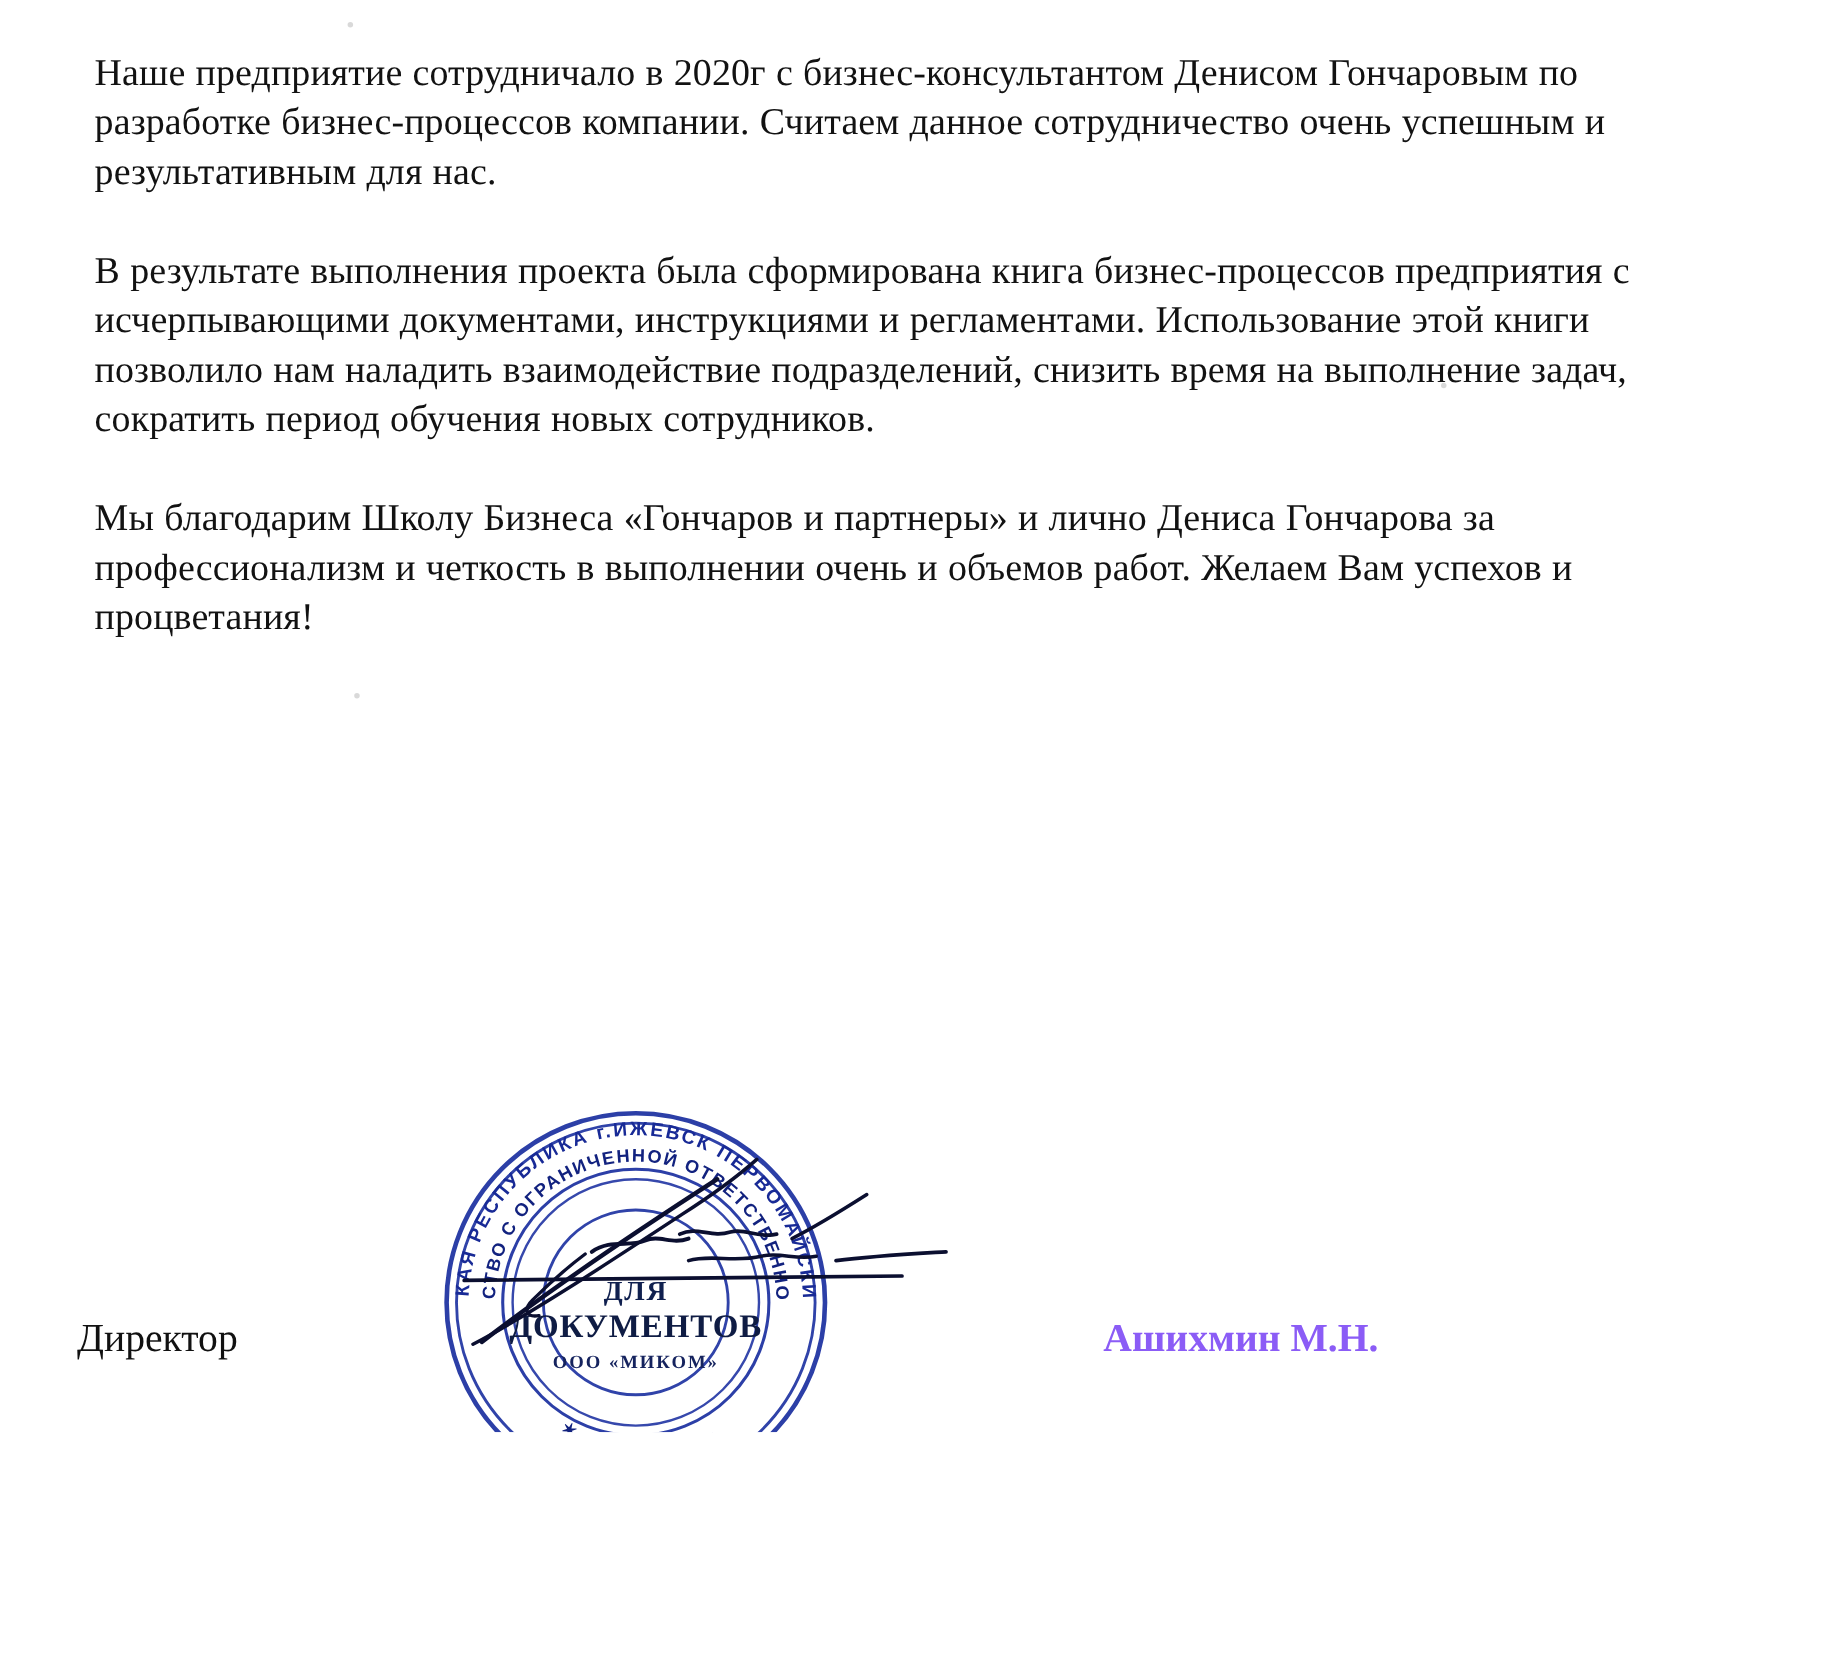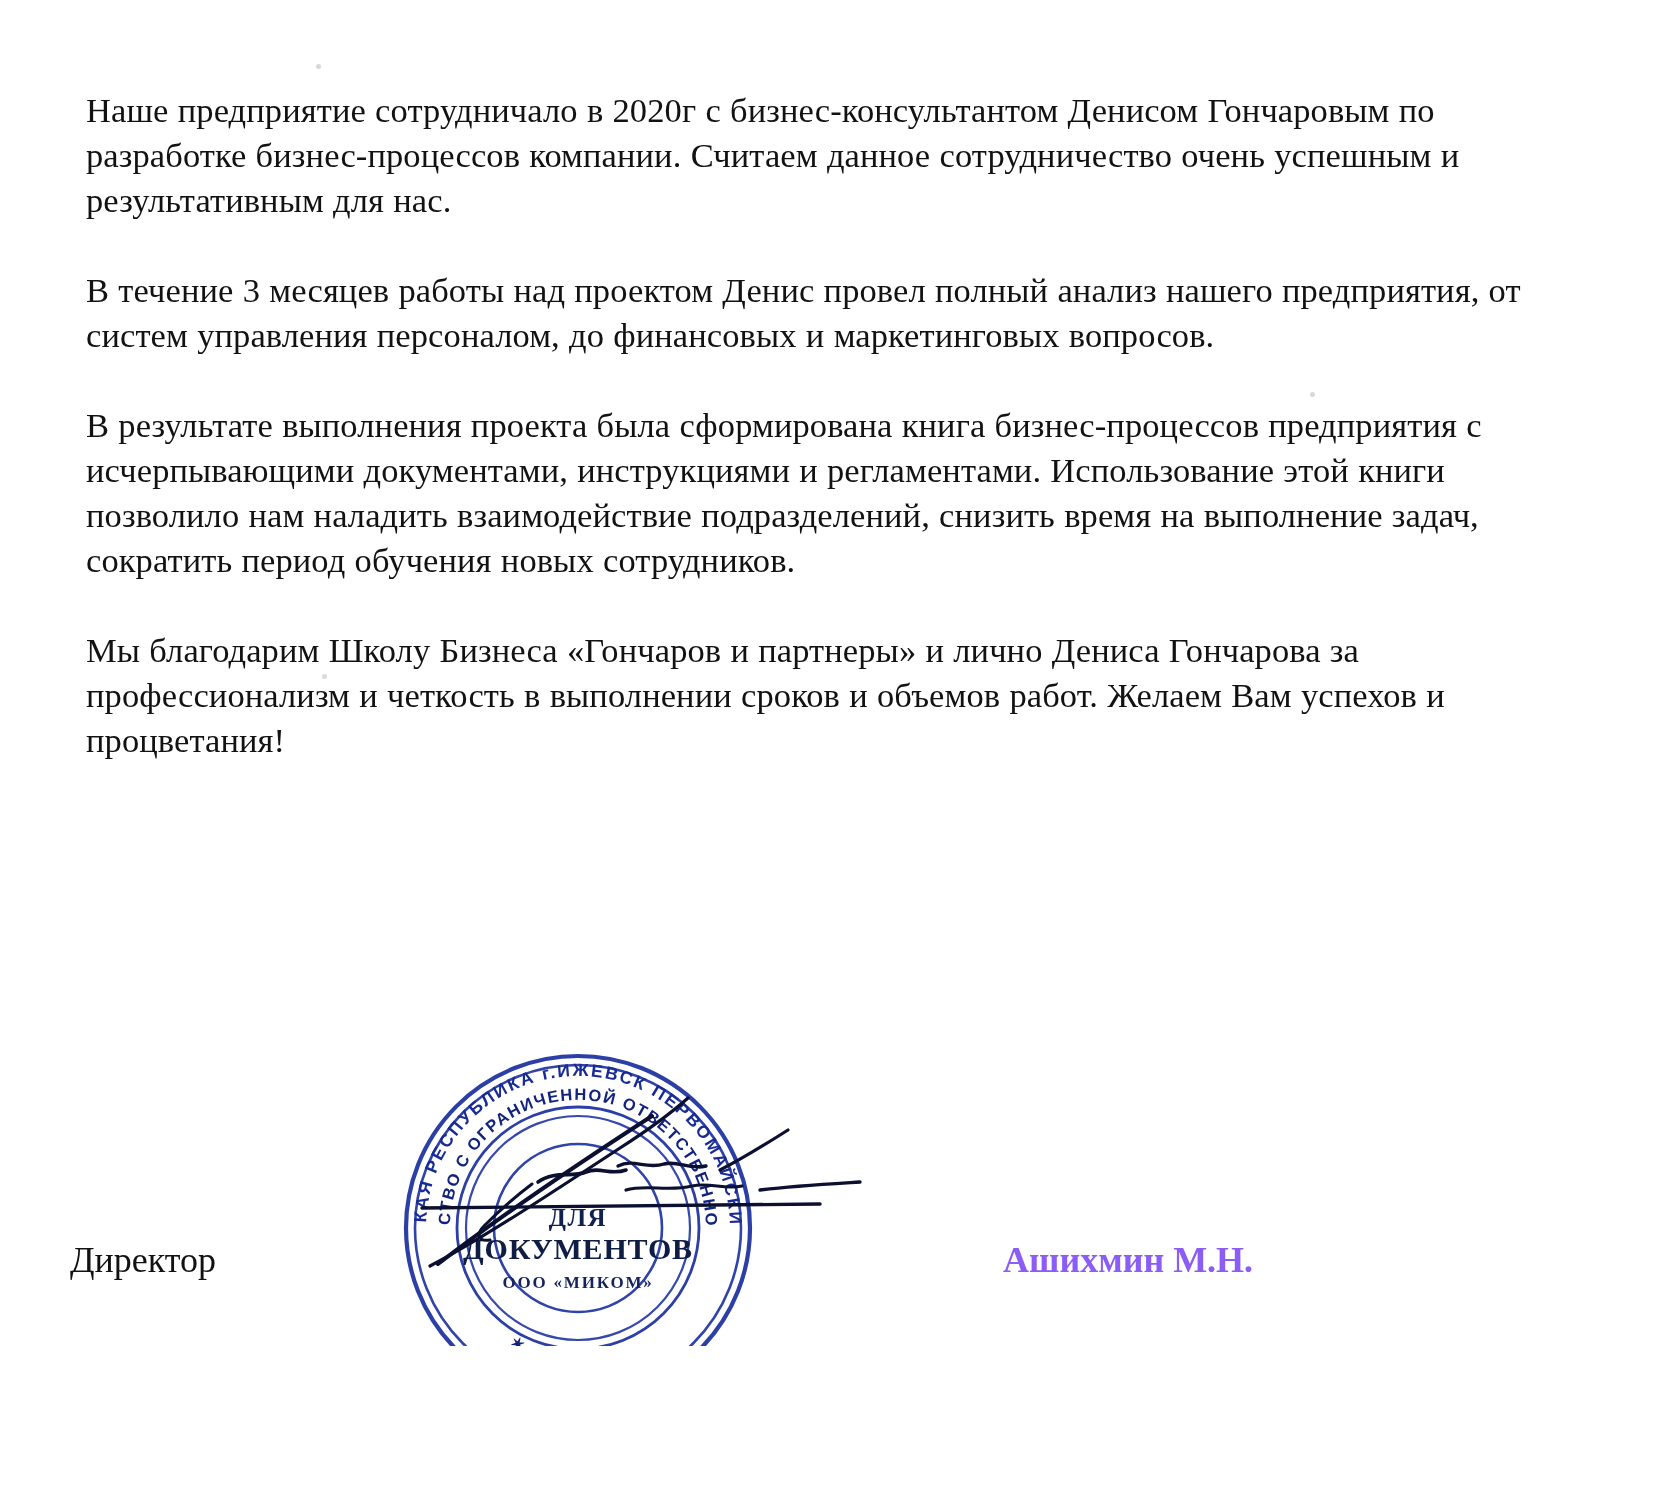--- a/index.html
+++ b/index.html
@@ -9,21 +9,20 @@
     background: #ffffff;
   }
   .page {
     position: relative;
     width: 1680px;
     height: 1302px;
     background: #ffffff;
     overflow: hidden;
     font-family: "Liberation Serif", "DejaVu Serif", serif;
     color: #0a0a0a;
-    margin-top: 44px;
   }
 
   
   .body-block {
     position: absolute;
     left: 86px;
     top: 44px;
     width: 1440px;
   }
   .para {
@@ -97,23 +96,22 @@
 <body>
 
 <div class="page">
 
   <div class="speck" style="left:316px;  top:20px;  width:5px; height:5px;"></div>
   <div class="speck" style="left:1310px; top:348px; width:5px; height:5px;"></div>
   <div class="speck" style="left:322px;  top:630px; width:5px; height:5px;"></div>
 
   <div class="body-block">
     <p class="para">Наше предприятие сотрудничало в 2020г с бизнес-консультантом Денисом Гончаровым по разработке бизнес-процессов компании. Считаем данное сотрудничество очень успешным и результативным для нас.</p>
-    <p class="para">В течение 3 месяцев работы над проектом Денис провел полный анализ нашего предприятия, от систем управления персоналом, до финансовых и маркетинговых вопросов.</p>
     <p class="para">В результате выполнения проекта была сформирована книга бизнес-процессов предприятия с исчерпывающими документами, инструкциями и регламентами. Использование этой книги позволило нам наладить взаимодействие подразделений, снизить время на выполнение задач, сократить период обучения новых сотрудников.</p>
-    <p class="para">Мы благодарим Школу Бизнеса «Гончаров и партнеры» и лично Дениса Гончарова за профессионализм и четкость в выполнении сроков и объемов работ. Желаем Вам успехов и процветания!</p>
+    <p class="para">Мы благодарим Школу Бизнеса «Гончаров и партнеры» и лично Дениса Гончарова за профессионализм и четкость в выполнении очень и объемов работ. Желаем Вам успехов и процветания!</p>
   </div>
 
   <div class="stamp-wrap">
     <svg class="stamp-svg" width="360" height="360" viewBox="0 0 360 360" xmlns="http://www.w3.org/2000/svg" aria-hidden="true">
       <defs>
 
         <path id="arcOuterTop" d="M 28,180 A 152,152 0 0 1 332,180" fill="none"></path>
         <path id="arcOuterBot" d="M 334,180 A 154,154 0 0 1 26,180" fill="none"></path>
         <path id="arcSecondTop" d="M 52,180 A 128,128 0 0 1 308,180" fill="none"></path>
         <path id="arcSecondBot" d="M 310,180 A 130,130 0 0 1 50,180" fill="none"></path>

